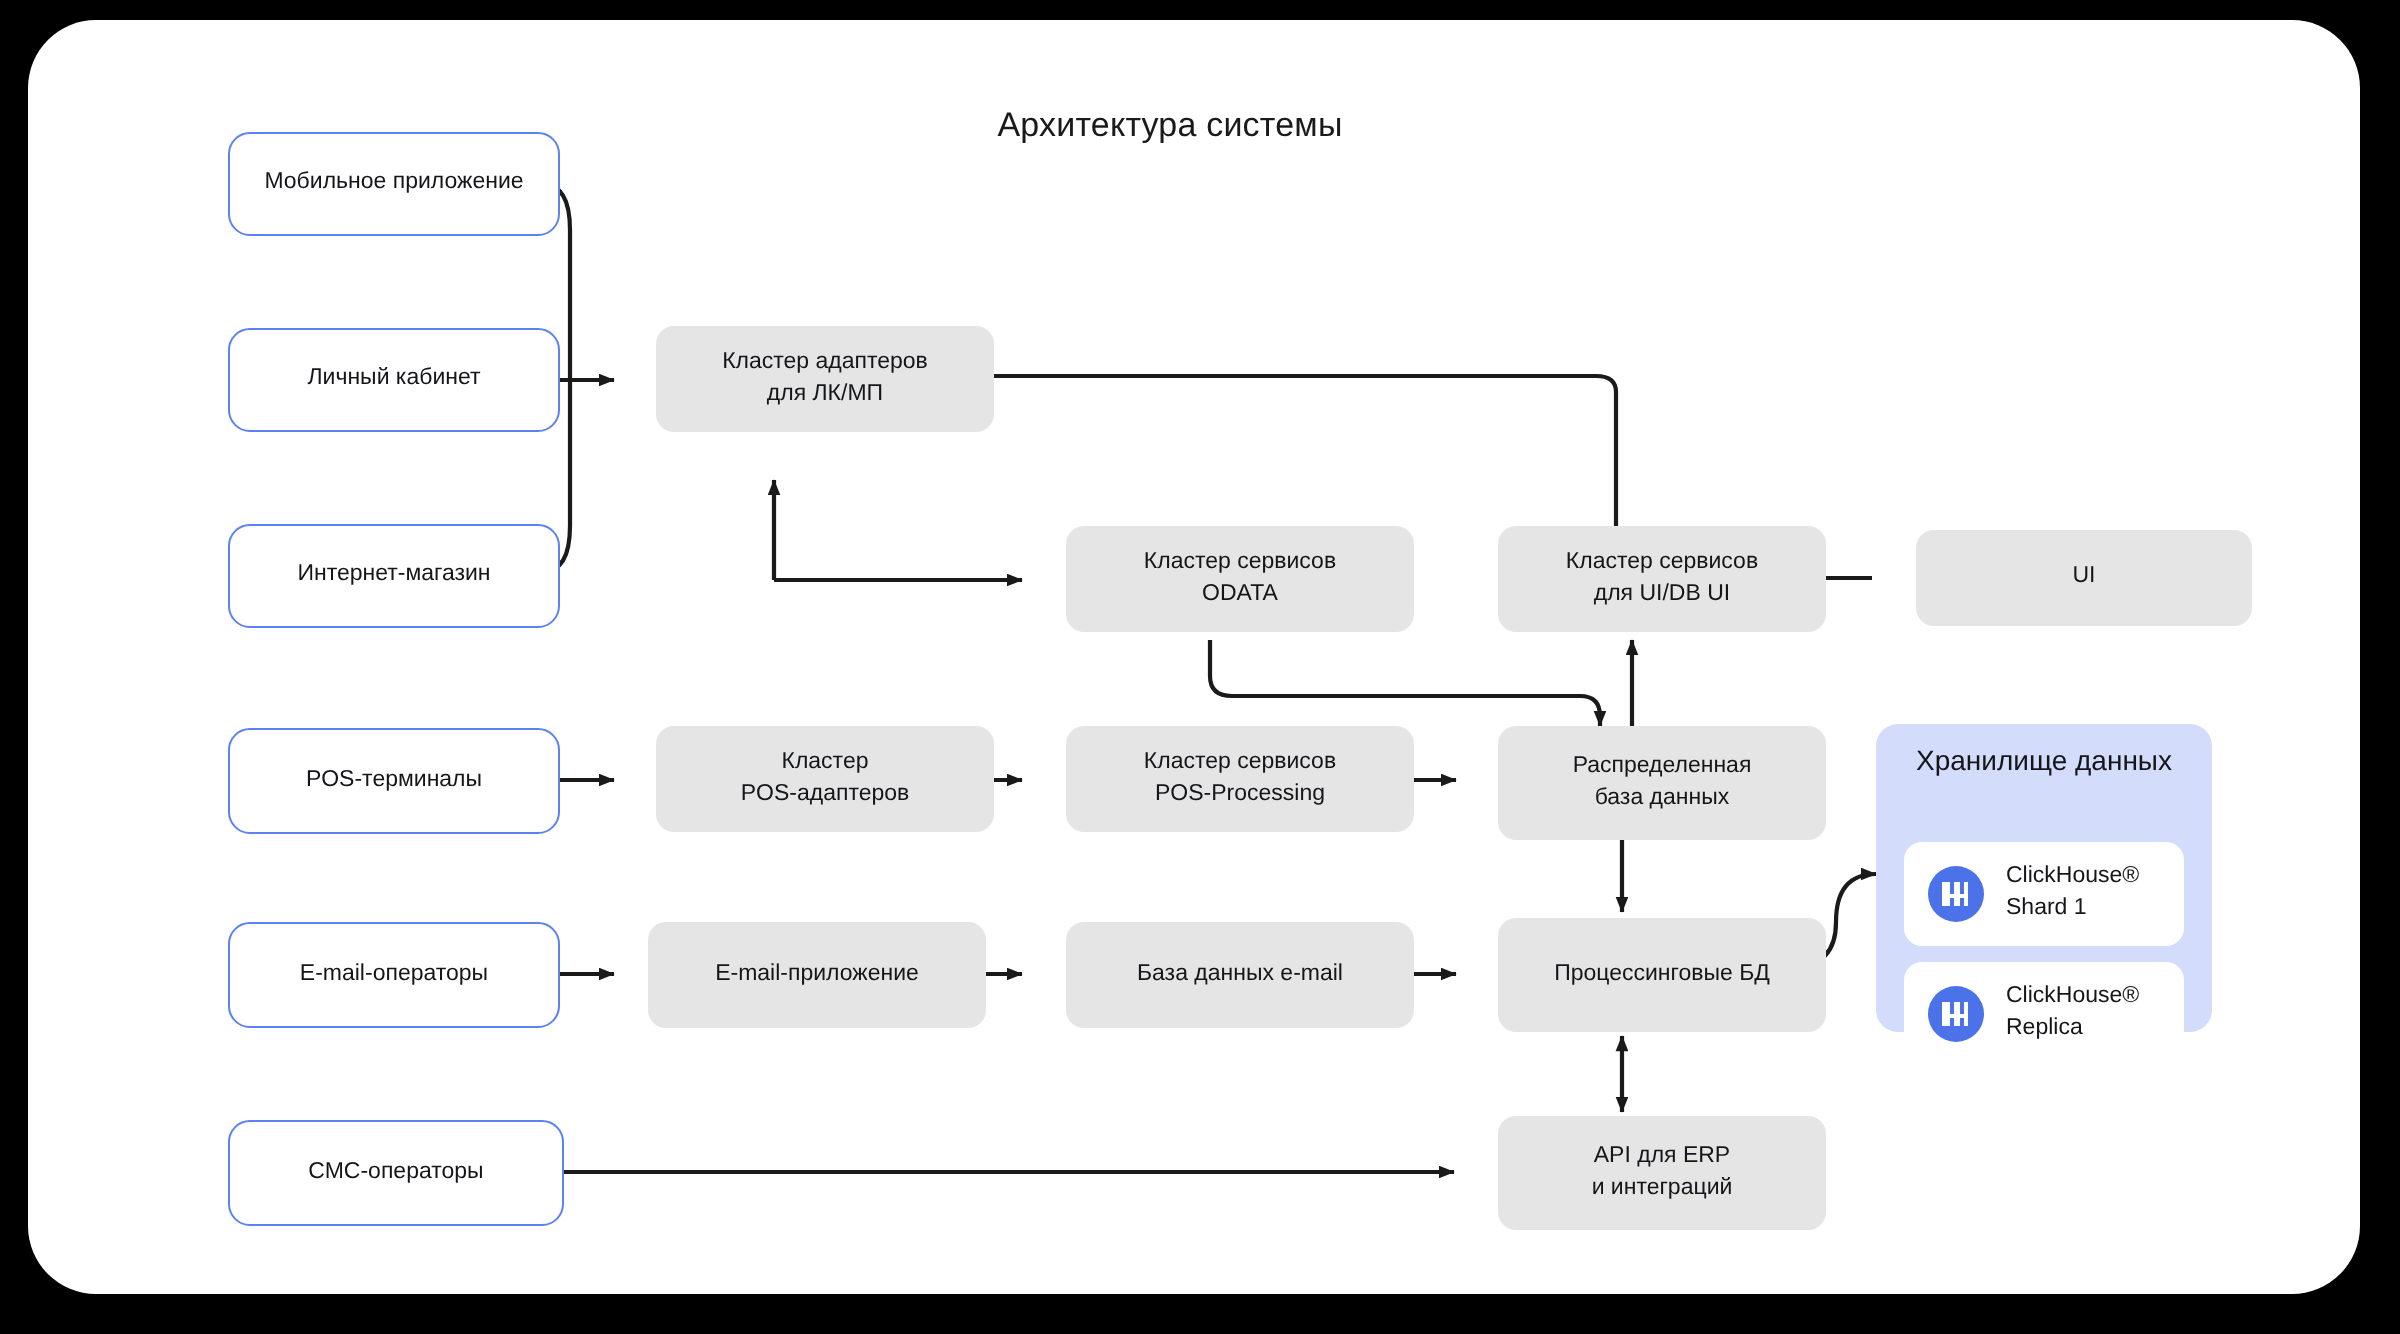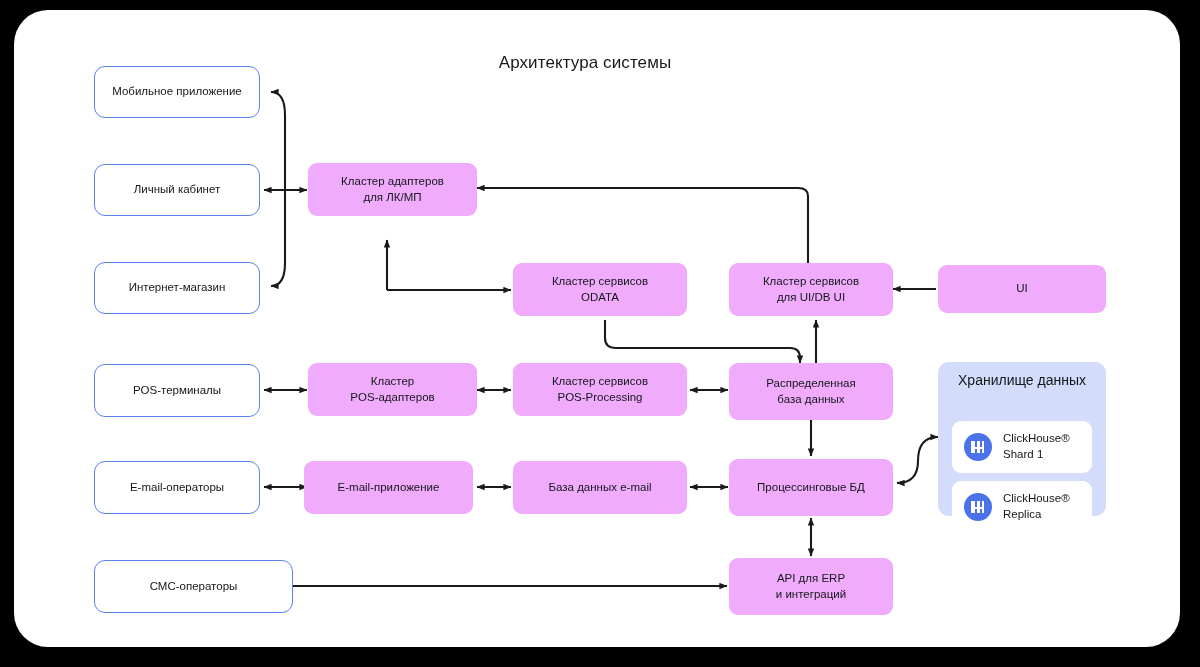--- a/index.html
+++ b/index.html
@@ -49,28 +49,29 @@
     box-sizing: border-box;
     display: flex;
     align-items: center;
     justify-content: center;
     text-align: center;
     font-size: 11.5px;
     line-height: 1.38;
     color: #14161a;
     border-radius: 9px;
     white-space: pre-line;
+    margin-left: 20px;
   }
   .node.client {
     background: #ffffff;
     border: 1.3px solid #5b82f0;
     border-radius: 11px;
   }
   .node.svc {
-    background: #f0abfc;
+    background: #e5e5e5;
     border: none;
   }
   .store-panel {
     position: absolute;
     box-sizing: border-box;
     background: #d3dcfb;
     border-radius: 11px;
   }
   .store-title {
     position: absolute;
@@ -170,21 +171,21 @@
     </g>
   </svg>
 
   <div class="title">Архитектура системы</div>
 
   <div class="node client" style="left:94px; top:66px; width:166px; height:52px;">Мобильное приложение</div>
   <div class="node client" style="left:94px; top:164px; width:166px; height:52px;">Личный кабинет</div>
   <div class="node client" style="left:94px; top:262px; width:166px; height:52px;">Интернет-магазин</div>
   <div class="node client" style="left:94px; top:364px; width:166px; height:53px;">POS-терминалы</div>
   <div class="node client" style="left:94px; top:461px; width:166px; height:53px;">E-mail-операторы</div>
-  <div class="node client" style="left:94px; top:560px; width:199px; height:53px;">СМС-операторы</div>
+  <div class="node client" style="left:94px; top:560px; width:168px; height:53px;">СМС-операторы</div>
 
   <div class="node svc" style="left:308px; top:163px; width:169px; height:53px;">Кластер адаптеров
 для ЛК/МП</div>
   <div class="node svc" style="left:513px; top:263px; width:174px; height:53px;">Кластер сервисов
 ODATA</div>
   <div class="node svc" style="left:729px; top:263px; width:164px; height:53px;">Кластер сервисов
 для UI/DB UI</div>
   <div class="node svc" style="left:308px; top:363px; width:169px; height:53px;">Кластер
 POS-адаптеров</div>
   <div class="node svc" style="left:938px; top:265px; width:168px; height:48px;">UI</div>

